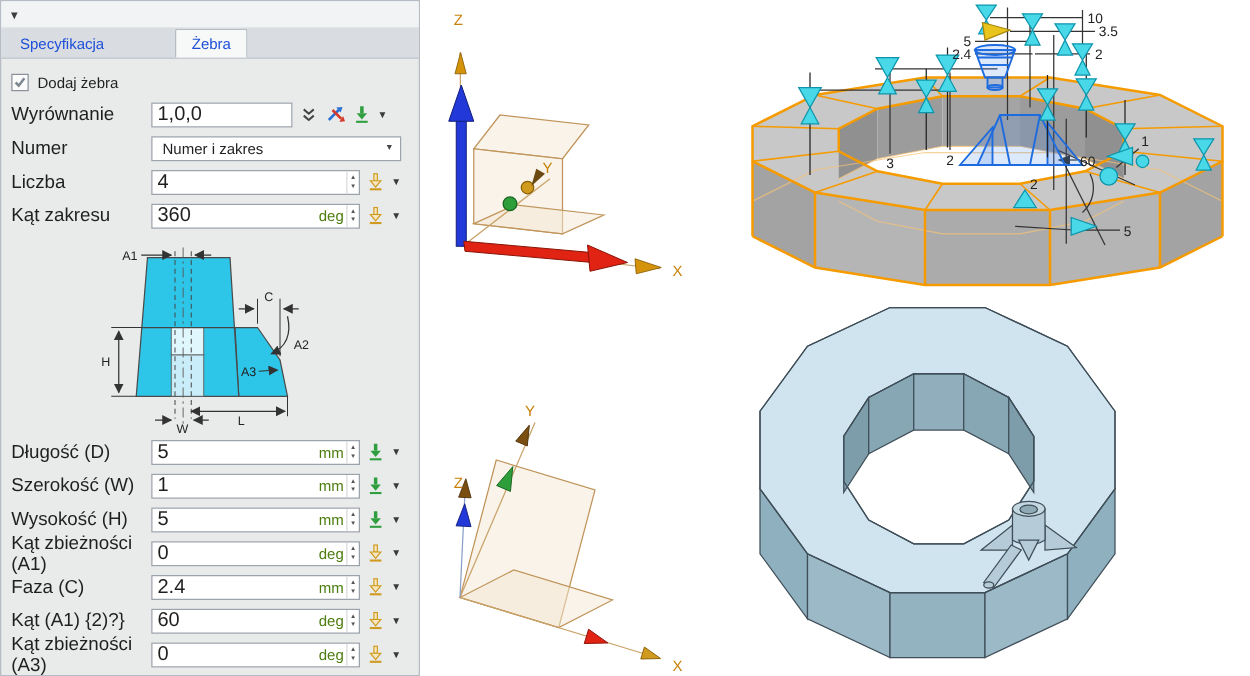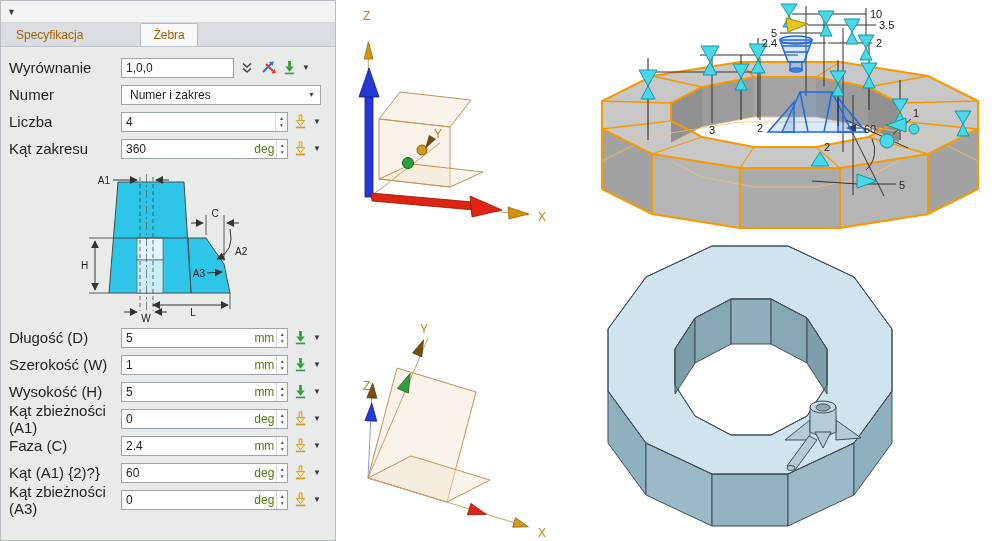--- a/index.html
+++ b/index.html
@@ -4,32 +4,32 @@
 <style>
   * { margin:0; padding:0; box-sizing:border-box; }
   html,body { width:1000px; height:541px; background:#ffffff; overflow:hidden;
     font-family:"Liberation Sans", sans-serif; font-size:12px; color:#1f1f1f; }
   .panel { position:absolute; left:0; top:0; width:336px; height:541px;
     background:#e9ebeb; border:1px solid #b6bcc3; }
   .panel-header { height:22px; background:#f2f3f4; border-bottom:1px solid #d4d8db;
     display:flex; align-items:center; padding-left:6px; font-weight:bold; font-size:12px; }
   .collapse { font-size:9px; color:#3c3c3c; margin-right:6px; cursor:pointer; }
   .tabs { height:24px; background:#d9dde2; display:flex; align-items:flex-end; padding-left:3px; border-bottom:1px solid #c0c5cb; }
-  .tab { padding:4px 12px 4px 12px; font-size:12px; color:#a16207; cursor:pointer; }
+  .tab { padding:4px 12px 4px 12px; font-size:12px; color:#1d4ed8; cursor:pointer; }
   .tab.active { background:#f7f8f8; border:1px solid #b6bcc3; border-bottom:none; border-radius:2px 2px 0 0;margin-left:45px; }
   .content { position:absolute; top:47px; left:0; right:0; bottom:0; padding-top:6px; }
   .row { display:flex; align-items:center; height:27px; padding:0 8px; }
   .check-row { height:24px; }
   .checkbox { width:14px; height:14px; background:#fbfbfb; border:1px solid #8a9099; margin-right:7px; display:inline-flex; align-items:center; justify-content:center; cursor:pointer; }
   .lbl { width:112px; flex:none; font-size:15px; }
   .field { position:relative; display:flex; align-items:center; height:20px; background:#ffffff;
     border:1px solid #9ca3ab; flex:none; }
   .field-wide { width:167px; }
   .field-narrow { width:113px; }
-  .fv { border:none; outline:none; flex:1 1 auto; min-width:0; height:100%; padding:0 4px; font-size:12px;
+  .fv { border:none; outline:none; flex:1 1 auto; min-width:0; height:100%; padding:0 4px; font-size:16px;
     font-family:"Liberation Sans", sans-serif; background:transparent; color:#1f1f1f; }
   .unit { font-size:12px; color:#4d7c0f; padding-right:2px; }
   .spin { width:13px; height:100%; display:flex; flex-direction:column; align-items:center; justify-content:center; border-left:1px solid #d7dadd; }
   .su,.sd { font-size:5px; line-height:5px; color:#555; cursor:pointer; padding:1px 2px; }
   .icon-btn { margin-left:6px; display:inline-flex; align-items:center; cursor:pointer; }
   .caret { font-size:8px; color:#3a3a3a; margin-left:6px; cursor:pointer; }
   .combo { width:200px; height:20px; background:#fff; border:1px solid #9ca3ab; display:flex; align-items:center; cursor:pointer; }
   .combo span.val { flex:1; padding-left:8px; }
   .combo .cc { font-size:7px; color:#444; padding-right:5px; }
   .diagram-wrap { height:160px; margin:2px 8px 0 8px; }
@@ -42,20 +42,28 @@
 <div class="panel">
   <div class="panel-header">
     <span class="collapse">▼</span>
   </div>
   <div class="tabs">
     <div class="tab">Specyfikacja</div>
     <div class="tab active">Żebra</div>
   </div>
   <div class="content">
 
+    <div class="row check-row">
+      <span class="checkbox">
+        <svg width="10" height="10" viewBox="0 0 10 10">
+          <polyline points="1.5,5 4,7.5 8.5,1.5" fill="none" stroke="#7d8791" stroke-width="2"></polyline>
+        </svg>
+      </span>
+      <span>Dodaj żebra</span>
+    </div>
 
     <div class="row">
       <span class="lbl">Wyrównanie</span>
       <div class="field field-narrow">
         <input class="fv" value="1,0,0" style="">
       </div>
       <span class="icon-btn">
         <svg width="14" height="14" viewBox="0 0 14 14">
             <polyline points="3,2.5 7,6 11,2.5" fill="none" stroke="#444" stroke-width="1.6"></polyline>
             <polyline points="3,7.5 7,11 11,7.5" fill="none" stroke="#444" stroke-width="1.6"></polyline>

